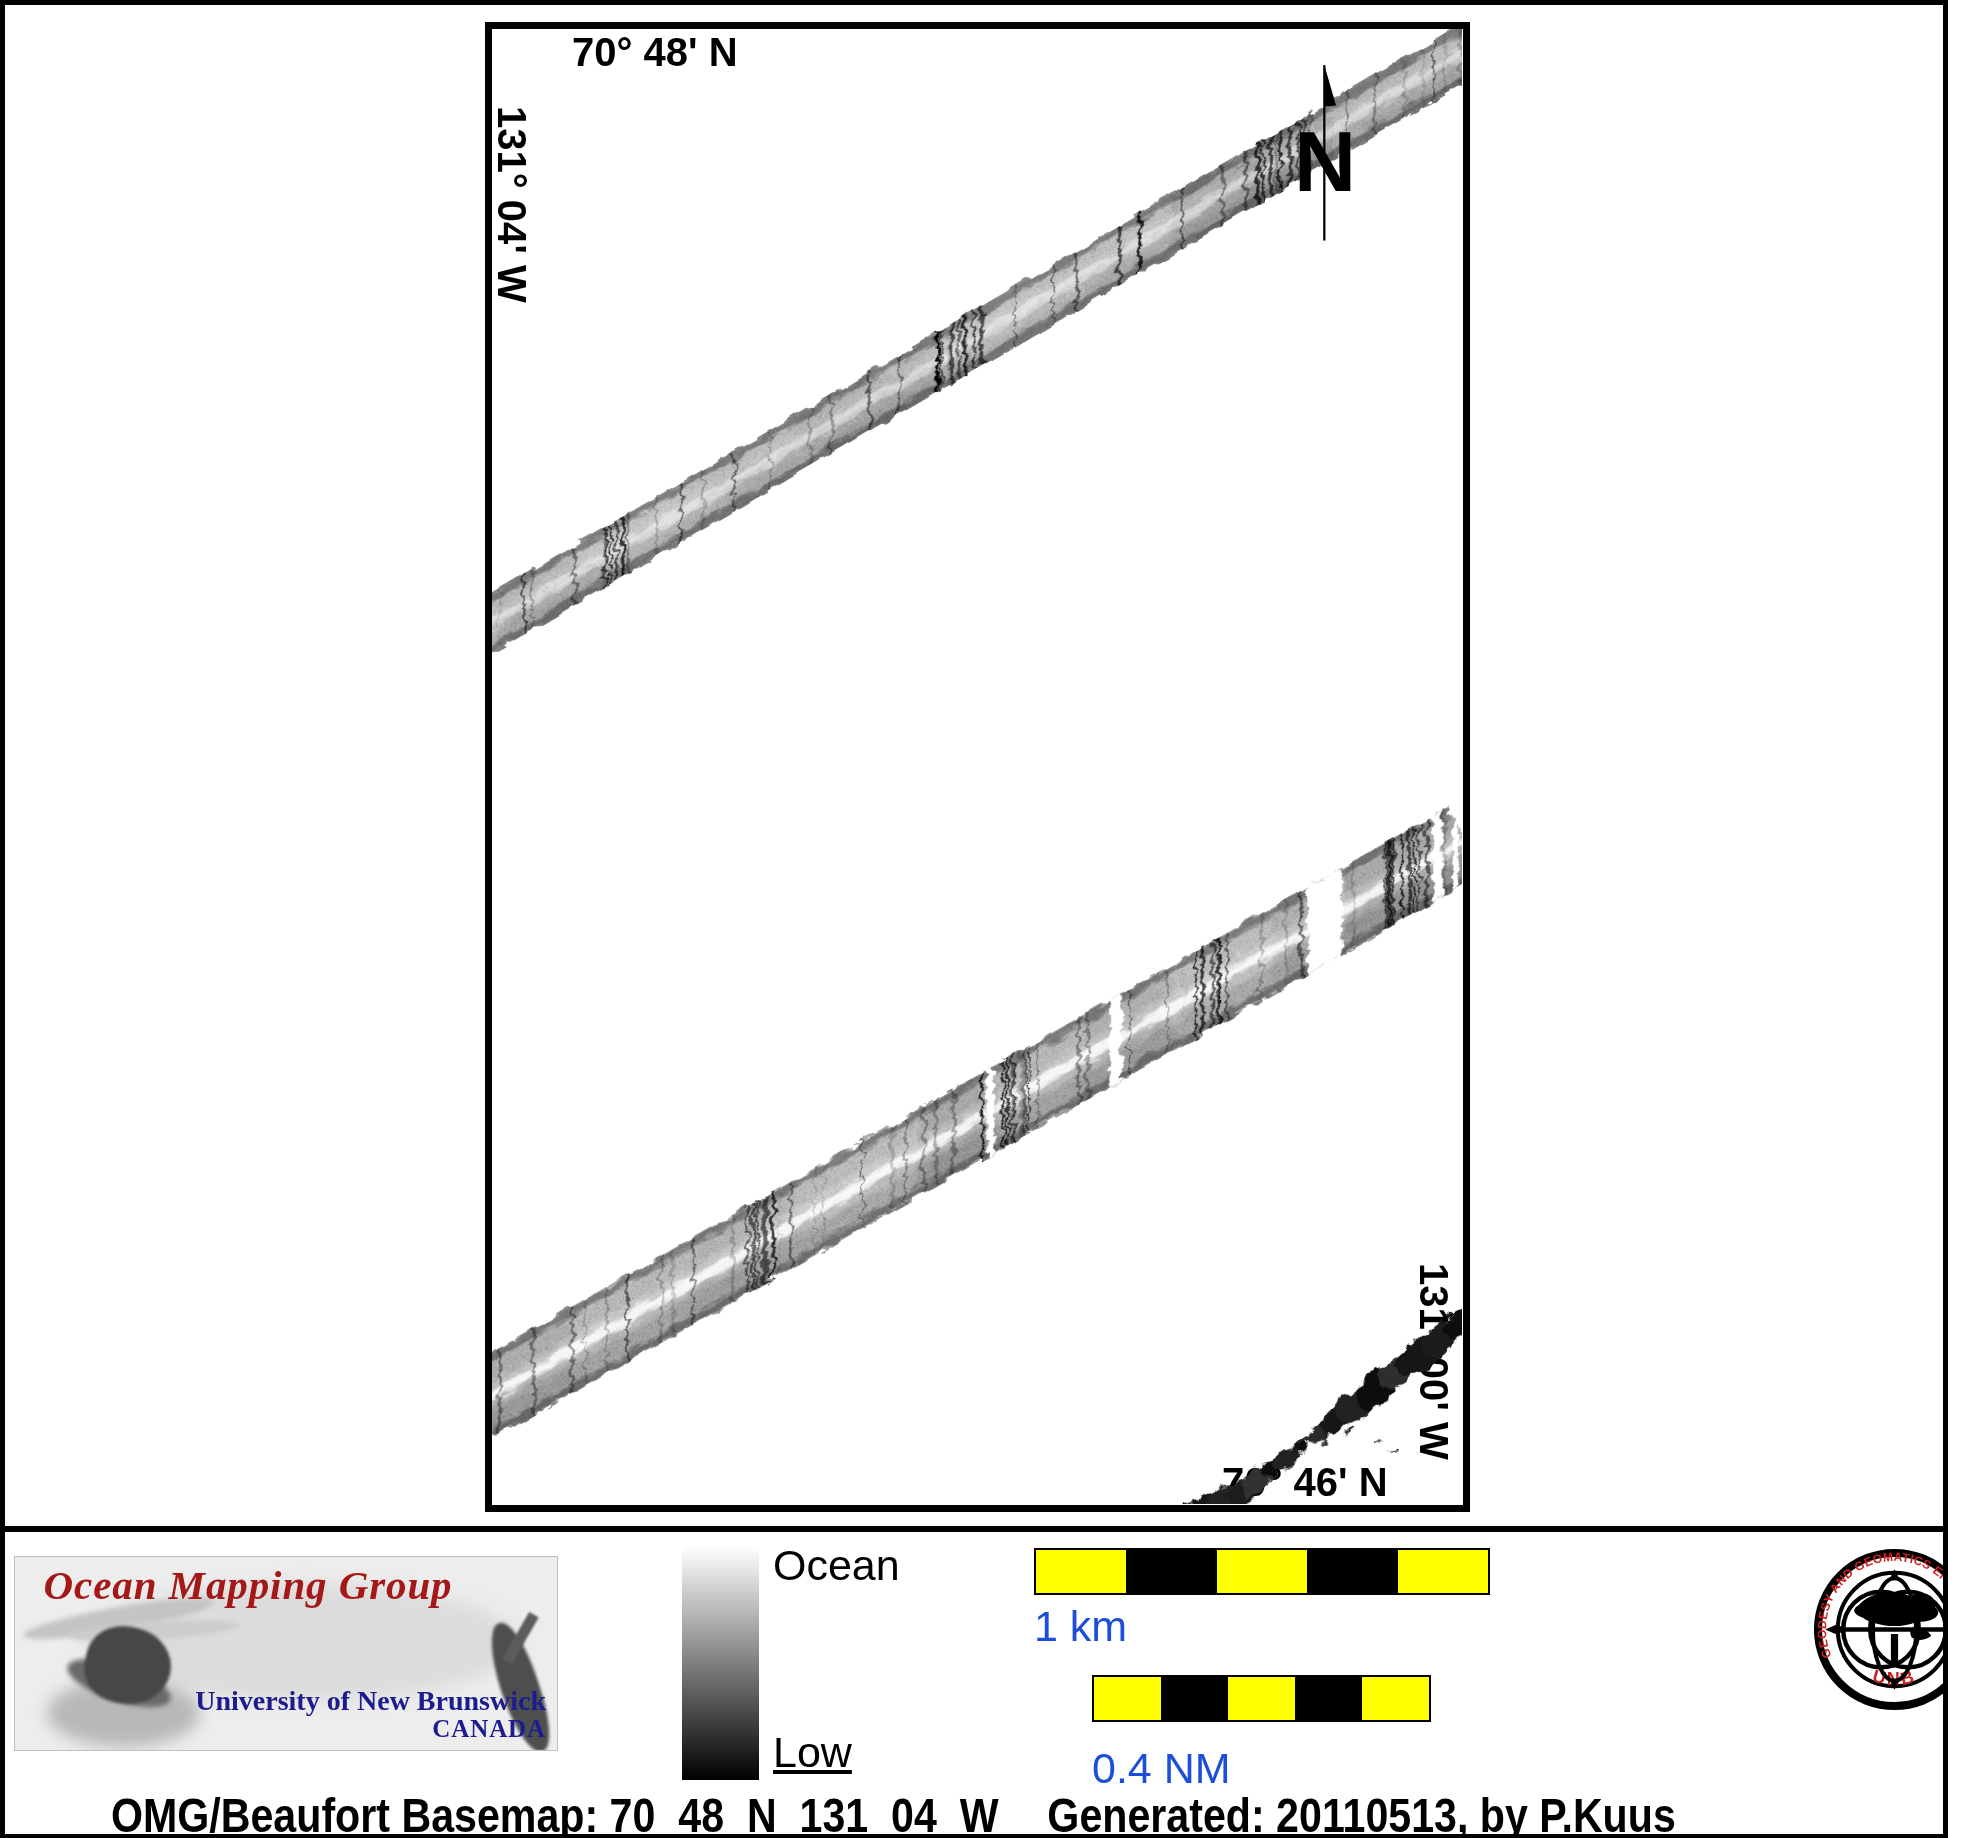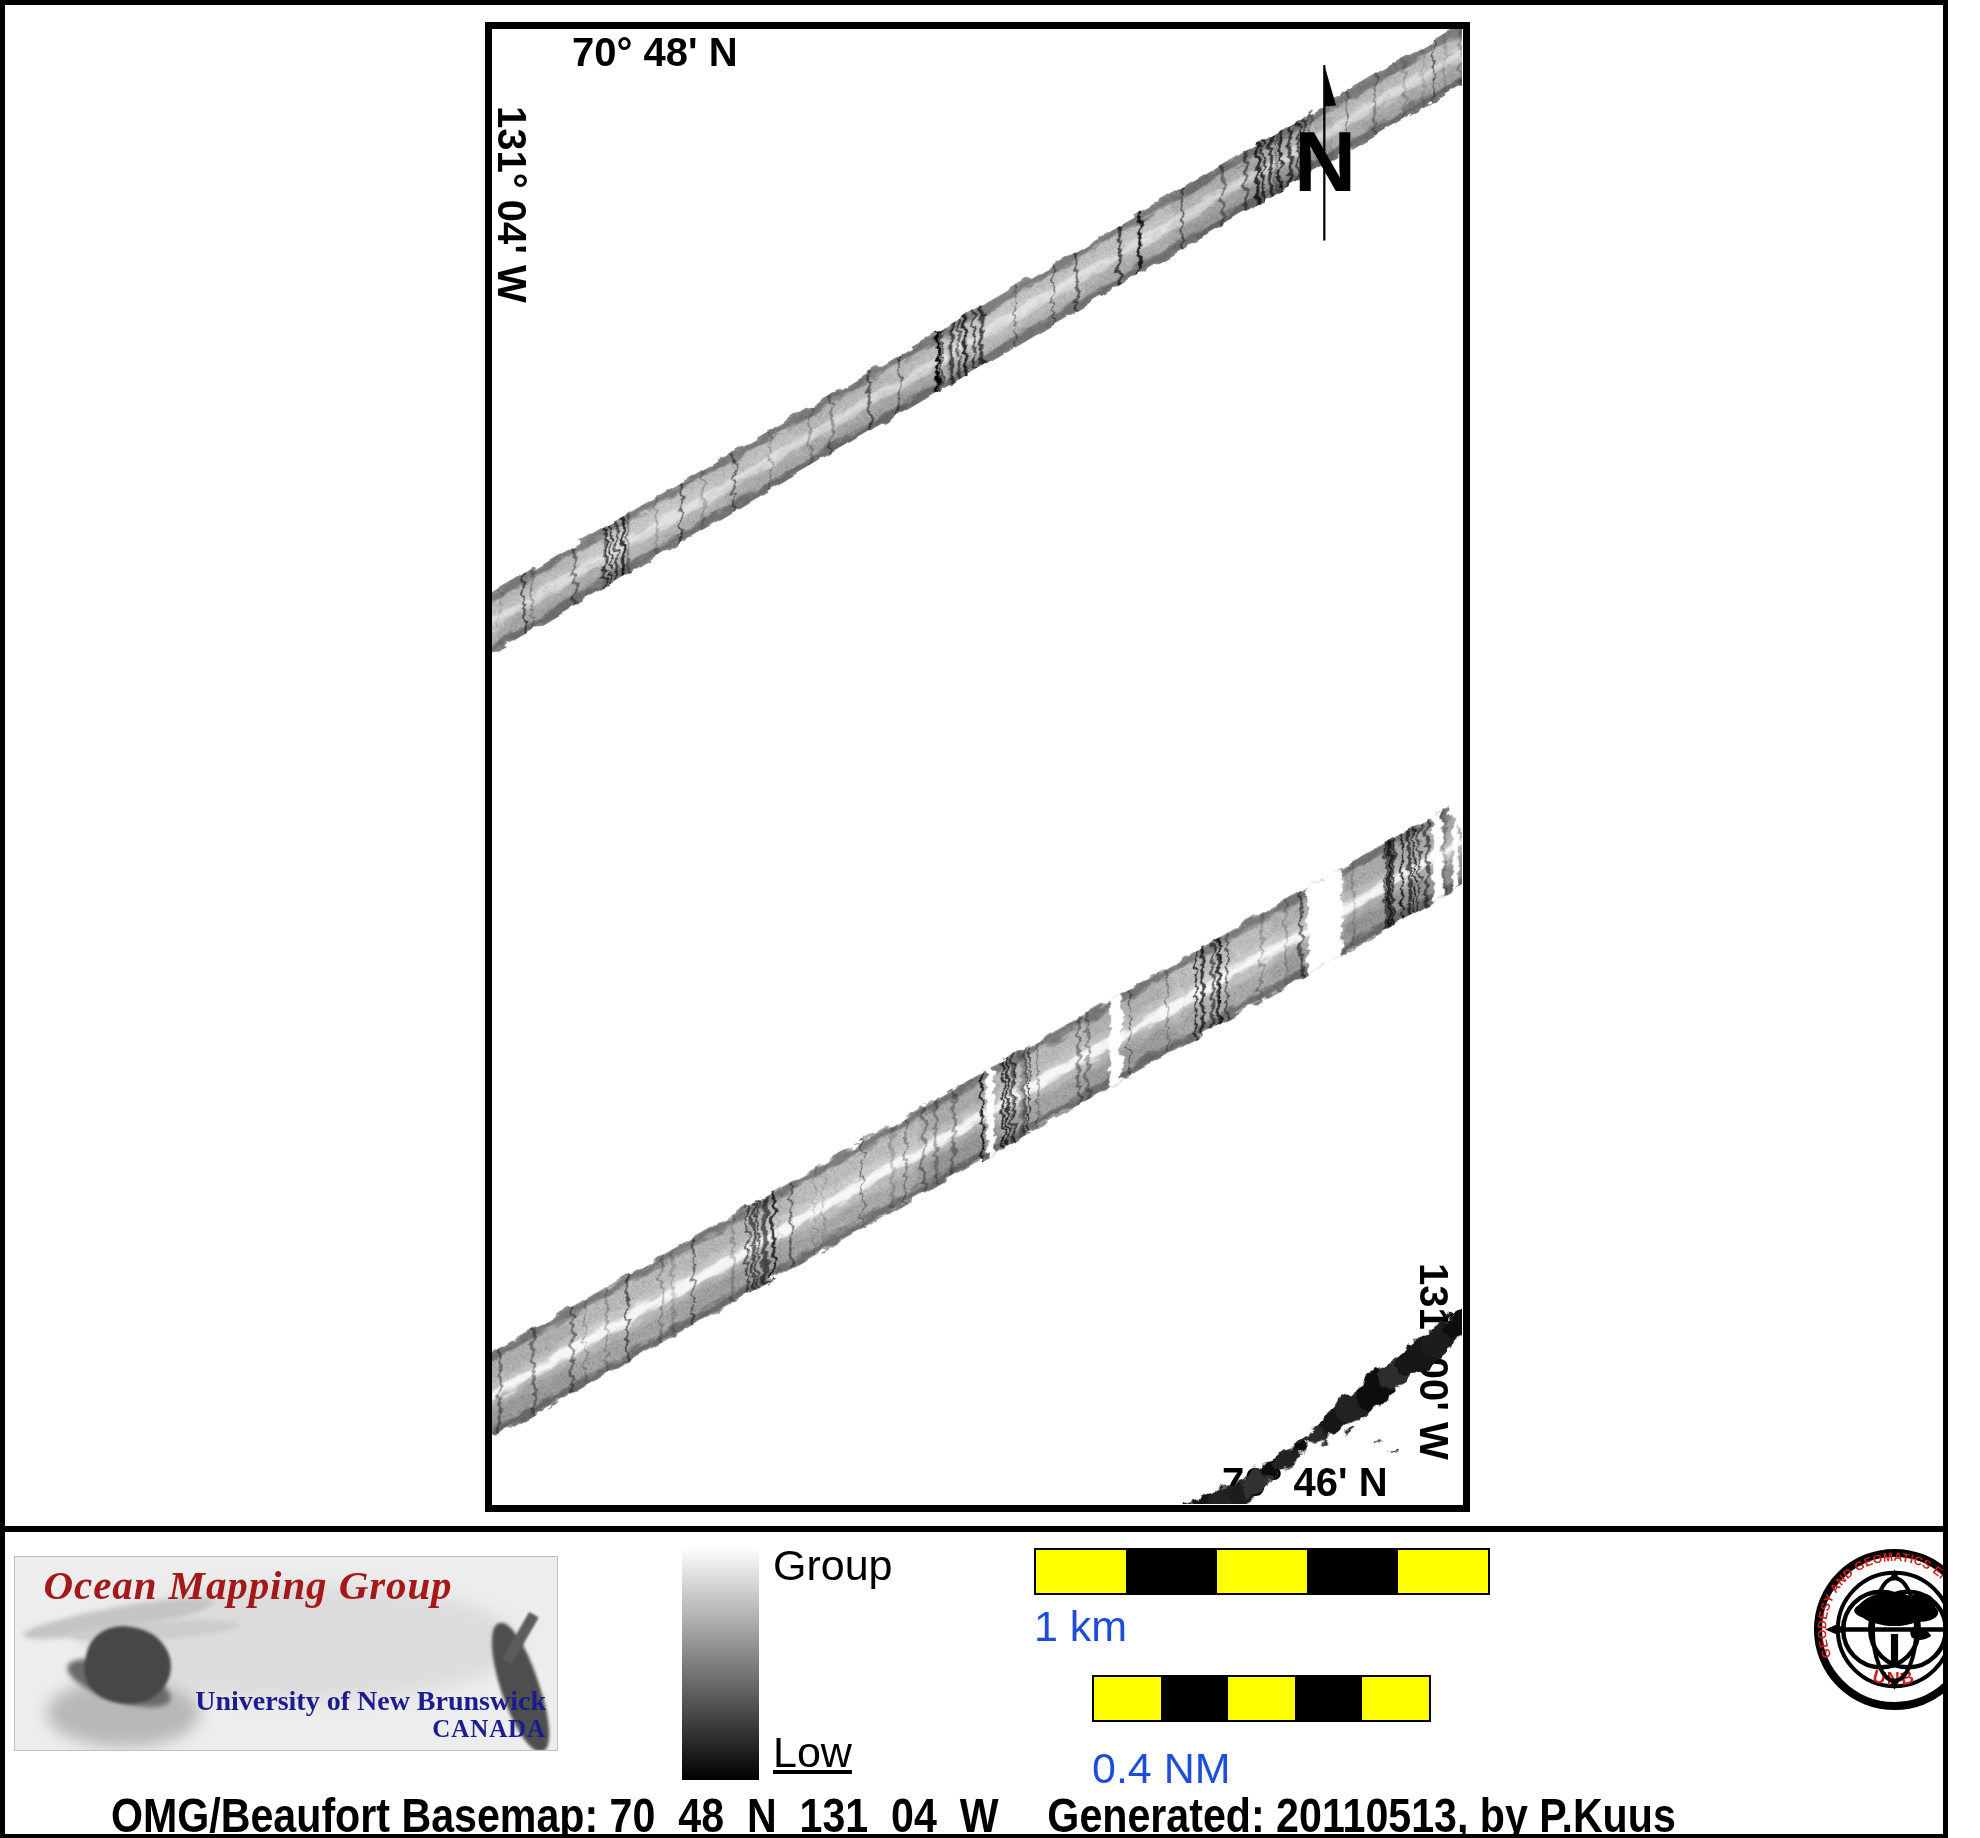--- a/index.html
+++ b/index.html
@@ -309,21 +309,21 @@
     <div class="heli-tail"></div>
     <div class="heli-body"></div>
     <div class="wreck"></div>
     <div class="wreck2"></div>
     <div id="omg-title">Ocean Mapping Group</div>
     <div id="omg-univ">University of New Brunswick</div>
     <div id="omg-country">CANADA</div>
   </div>
 
   <div id="grad-bar"></div>
-  <div class="legend-label" style="left:768px;top:1536px;">Group</div>
+  <div class="legend-label" style="left:768px;top:1536px;">Ocean</div>
   <div class="legend-label" style="left:768px;top:1723px;text-decoration:underline;">Low</div>
 
   <div class="scalebar" style="left:1029px;top:1543px;width:456px;">
     <div class="seg y"></div>
     <div class="seg b"></div>
     <div class="seg y"></div>
     <div class="seg b"></div>
     <div class="seg y"></div>
   </div>
   <div class="scalebar-label" style="left:1029px;top:1597px;width:456px;">1 km</div>

